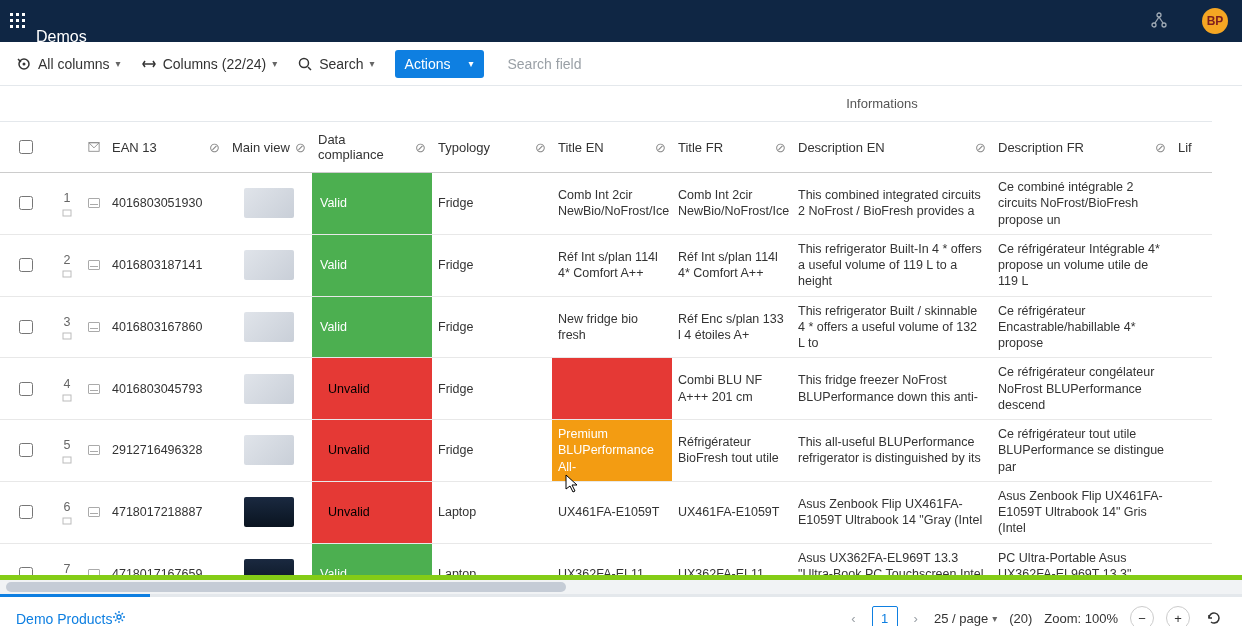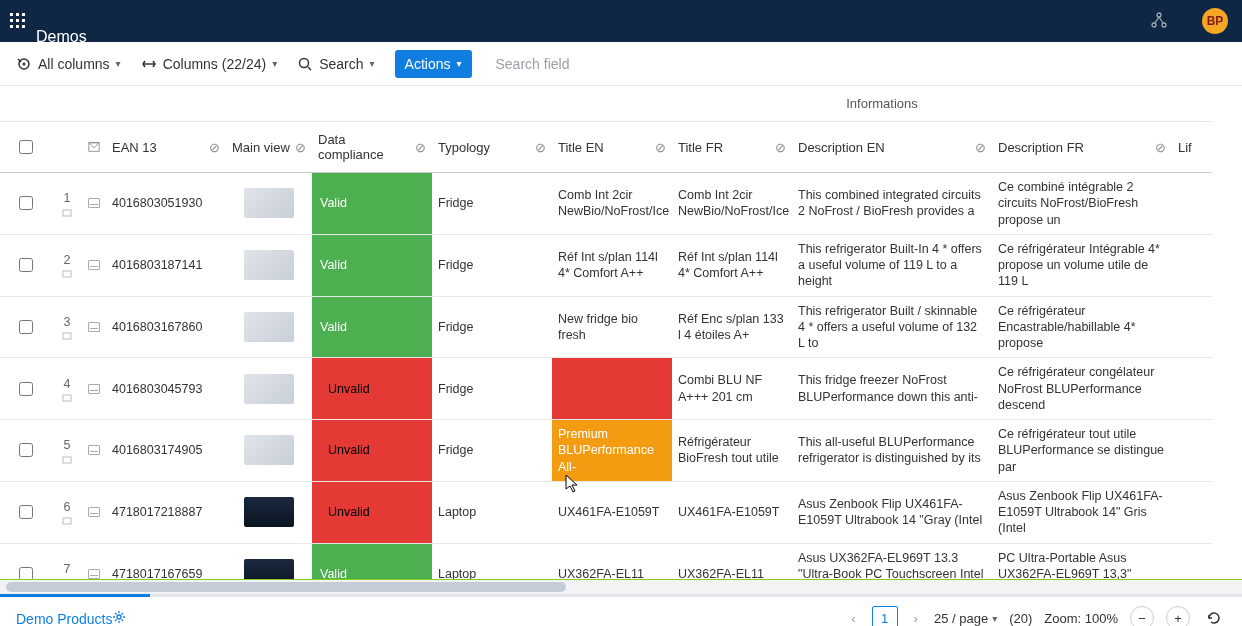--- a/index.html
+++ b/index.html
@@ -7,24 +7,24 @@
 .header { background: #0f2644; height: 42px; display: flex; align-items: center; padding: 0 0 0 10px; color: #fff; }
 .header .apps-icon { margin-right: 10px; display: flex; }
 .header .title { font-size: 16px; font-weight: 400; flex: 1; margin-top: 32px; }
 .header .tab { height: 42px; display: flex; align-items: center; padding: 0 20px; font-size: 14px; }
 .header .tab.active { background: #0e7fe1; color: #fff; font-weight: 600; }
 .header .tab.inactive { color: #a0aab5; }
 .header .avatar { width: 26px; height: 26px; border-radius: 50%; background: #f5a623; color: #7f1d1d; display: flex; align-items: center; justify-content: center; font-weight: 600; margin: 0 14px; font-size: 12px; }
 .toolbar { height: 44px; display: flex; align-items: center; padding: 0 16px; border-bottom: 1px solid #e4e8ec; gap: 20px; }
 .toolbar .item { display: flex; align-items: center; gap: 6px; cursor: pointer; color: #333; font-size: 14px; }
 .toolbar .item svg { flex-shrink: 0; }
-.btn-actions { background: #0e7fe1; color: #fff; padding: 6px 10px; border-radius: 3px; display: flex; align-items: center; gap: 6px; font-size: 14px; }
+.btn-actions { background: #0e7fe1; color: #fff; padding: 6px 10px; border-radius: 3px; display: flex; align-items: center; gap: 18px; font-size: 14px; }
 .toolbar input { border: none; outline: none; font-size: 14px; padding: 4px; width: 180px; color: #333; }
 .toolbar input::placeholder { color: #9aa0a6; }
-.grid-wrap { height: 494px; overflow: hidden; position: relative; border-bottom: 1px solid #84cc16; }
+.grid-wrap { height: 494px; overflow: hidden; position: relative; border-bottom: 5px solid #84cc16; }
 .grid { display: grid; grid-template-columns: 52px 30px 24px 120px 86px 120px 120px 120px 120px 200px 180px 40px; min-width: 1232px; }
 .group-header { grid-column: 1 / -1; display: grid; grid-template-columns: 52px 30px 24px 120px 86px 120px 120px 120px 120px 200px 180px 40px; }
 .group-header .center-span { grid-column: 8 / -1; text-align: center; padding: 10px 0; font-size: 13px; color: #555; border-bottom: 1px solid #e4e8ec; }
 .group-header .left-span { grid-column: 1 / 8; border-bottom: 1px solid #e4e8ec; }
 .th { padding: 10px 6px; font-weight: 400; color: #333; border-bottom: 1px solid #ccc; background: #fff; display: flex; align-items: center; gap: 4px; font-size: 13px; position: relative; }
 .td { padding: 6px 6px; border-bottom: 1px solid #e8e8e8; font-size: 12.5px; color: #333; display: flex; align-items: center; min-height: 42px; line-height: 1.3; }
 .td-num { justify-content: center; color: #666; flex-direction: column; gap: 2px; }
 .td-chk { justify-content: center; }
 .td-chk input, .th input[type=checkbox] { width: 14px; height: 14px; }
 .valid { background: #4caf50; color: #fff; padding-left: 8px; }
@@ -202,21 +202,21 @@
           </svg></div><div class="td ">
           <span class="env-icon"></span>
         </div><div class="td ">4016803045793</div><div class="td ">
           <span class="img-thumb "></span>
         </div><div class="td unvalid">Unvalid</div><div class="td ">Fridge</div><div class="td title-err"></div><div class="td ">Combi BLU NF A+++ 201 cm</div><div class="td ">This fridge freezer NoFrost BLUPerformance down this anti-</div><div class="td ">Ce réfrigérateur congélateur NoFrost BLUPerformance descend</div><div class="td "></div><div class="td td-chk">
           <input type="checkbox" style="">
         </div><div class="td td-num">5<br><svg width="10" height="8" viewBox="0 0 10 8">
             <rect x="1" y="1" width="8" height="6" fill="none" stroke="#bbb"></rect>
           </svg></div><div class="td ">
           <span class="env-icon"></span>
-        </div><div class="td ">4016803174905</div><div class="td ">
+        </div><div class="td ">2912716496328</div><div class="td ">
           <span class="img-thumb "></span>
         </div><div class="td unvalid">Unvalid</div><div class="td ">Fridge</div><div class="td title-warn">Premium BLUPerformance All-</div><div class="td ">Réfrigérateur BioFresh tout utile</div><div class="td ">This all-useful BLUPerformance refrigerator is distinguished by its</div><div class="td ">Ce réfrigérateur tout utile BLUPerformance se distingue par</div><div class="td "></div><div class="td td-chk">
           <input type="checkbox" style="">
         </div><div class="td td-num">6<br><svg width="10" height="8" viewBox="0 0 10 8">
             <rect x="1" y="1" width="8" height="6" fill="none" stroke="#bbb"></rect>
           </svg></div><div class="td ">
           <span class="env-icon"></span>
         </div><div class="td ">4718017218887</div><div class="td ">
           <span class="img-thumb laptop"></span>
         </div><div class="td unvalid">Unvalid</div><div class="td ">Laptop</div><div class="td ">UX461FA-E1059T</div><div class="td ">UX461FA-E1059T</div><div class="td ">Asus Zenbook Flip UX461FA-E1059T Ultrabook 14 "Gray (Intel</div><div class="td ">Asus Zenbook Flip UX461FA-E1059T Ultrabook 14" Gris (Intel</div><div class="td "></div><div class="td td-chk">

